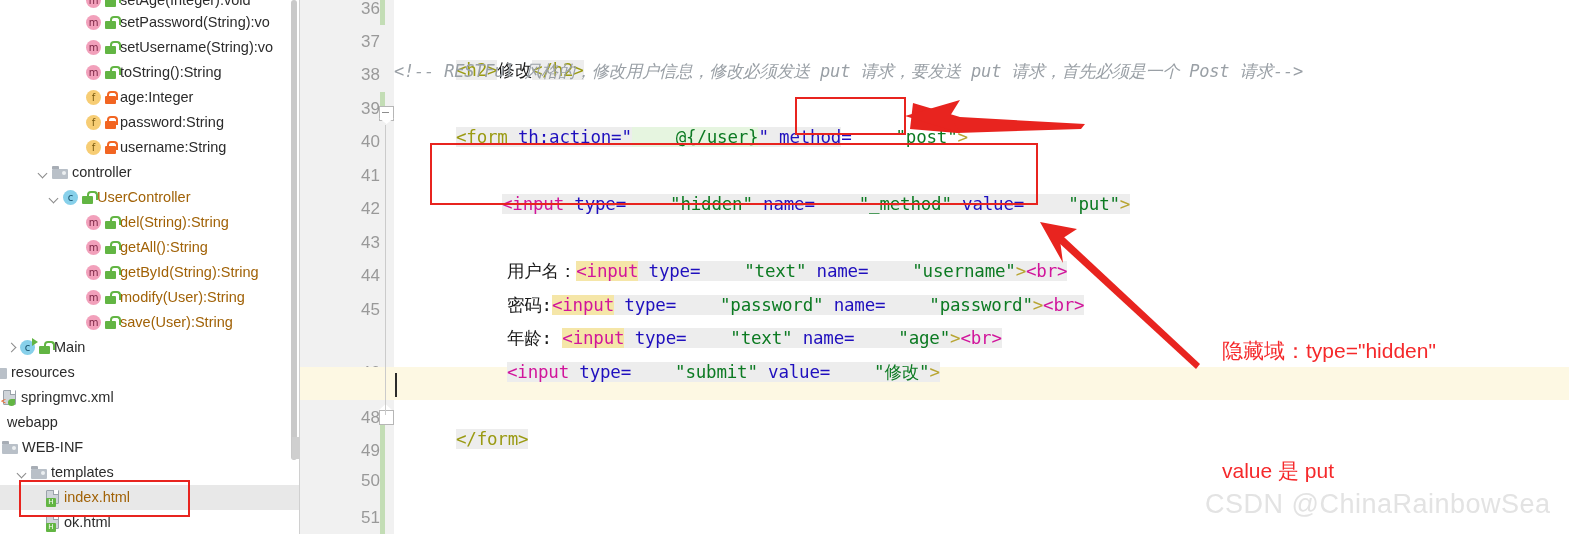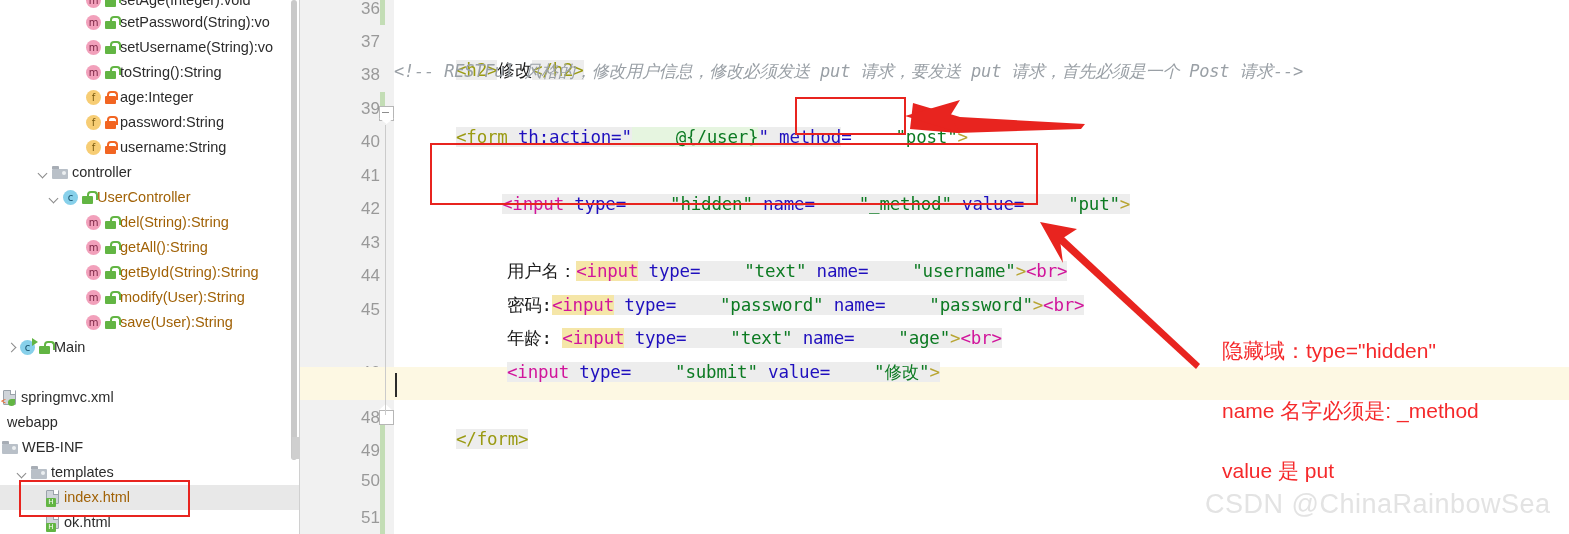--- a/index.html
+++ b/index.html
@@ -304,20 +304,26 @@
     <div class="tree-row" style="position:absolute;top:335px;left:0;width:300px;padding-left:5px;">
       <span class="twisty right"></span>
       <span class="ico ico-cr">c<span class="runarrow"></span></span>
       <span class="ico lock-green">
           <span class="body"></span>
           <span class="shackle"></span>
         </span>
       <span class="lbl">Main</span>
     </div>
 
+    <div class="tree-row" style="position:absolute;top:360px;left:0;width:300px;padding-left:0px;">
+      <span class="ico ico-res" style="margin-left:-9px;">
+          <span class="bd"></span>
+        </span>
+      <span class="lbl">resources</span>
+    </div>
 
     <div class="tree-row" style="position:absolute;top:385px;left:0;width:300px;padding-left:5px;">
       <span class="ico ico-xml" style="margin-left:-3px;">
           <span class="sheet"></span>
           <span class="fold"></span>
           <span class="tagl">&lt;</span>
           <span class="leaf"></span>
         </span>
       <span class="lbl">springmvc.xml</span>
     </div>
@@ -466,19 +472,19 @@
 
     <polygon points="913,103 960,117 1085,124 1081,129 957,133 910,129" fill="#e8241f"></polygon>
     <polygon points="905,116 960,100 950,116 960,133" fill="#e8241f"></polygon>
 
     <polygon points="1050,224 1200,364 1196,369 1045,230" fill="#e8241f"></polygon>
     <polygon points="1040,222 1077,229 1060,240 1063,263" fill="#e8241f"></polygon>
   </svg>
 
   <div id="annot-text">
     <span>隐藏域：type="hidden"</span><br>
-    <span>name 名字必须是: _method</span><br>
+    <br>
     <span>value 是 put</span>
   </div>
 
   <div id="watermark">CSDN @ChinaRainbowSea</div>
 
 </div>
 
 </body></html>

